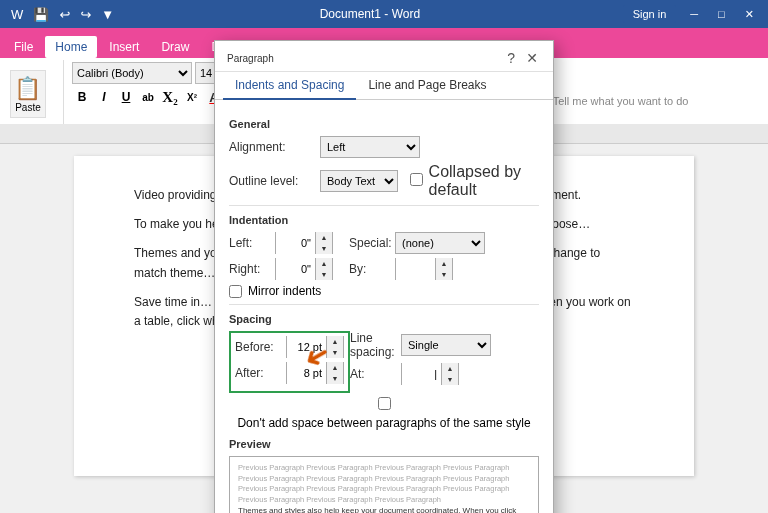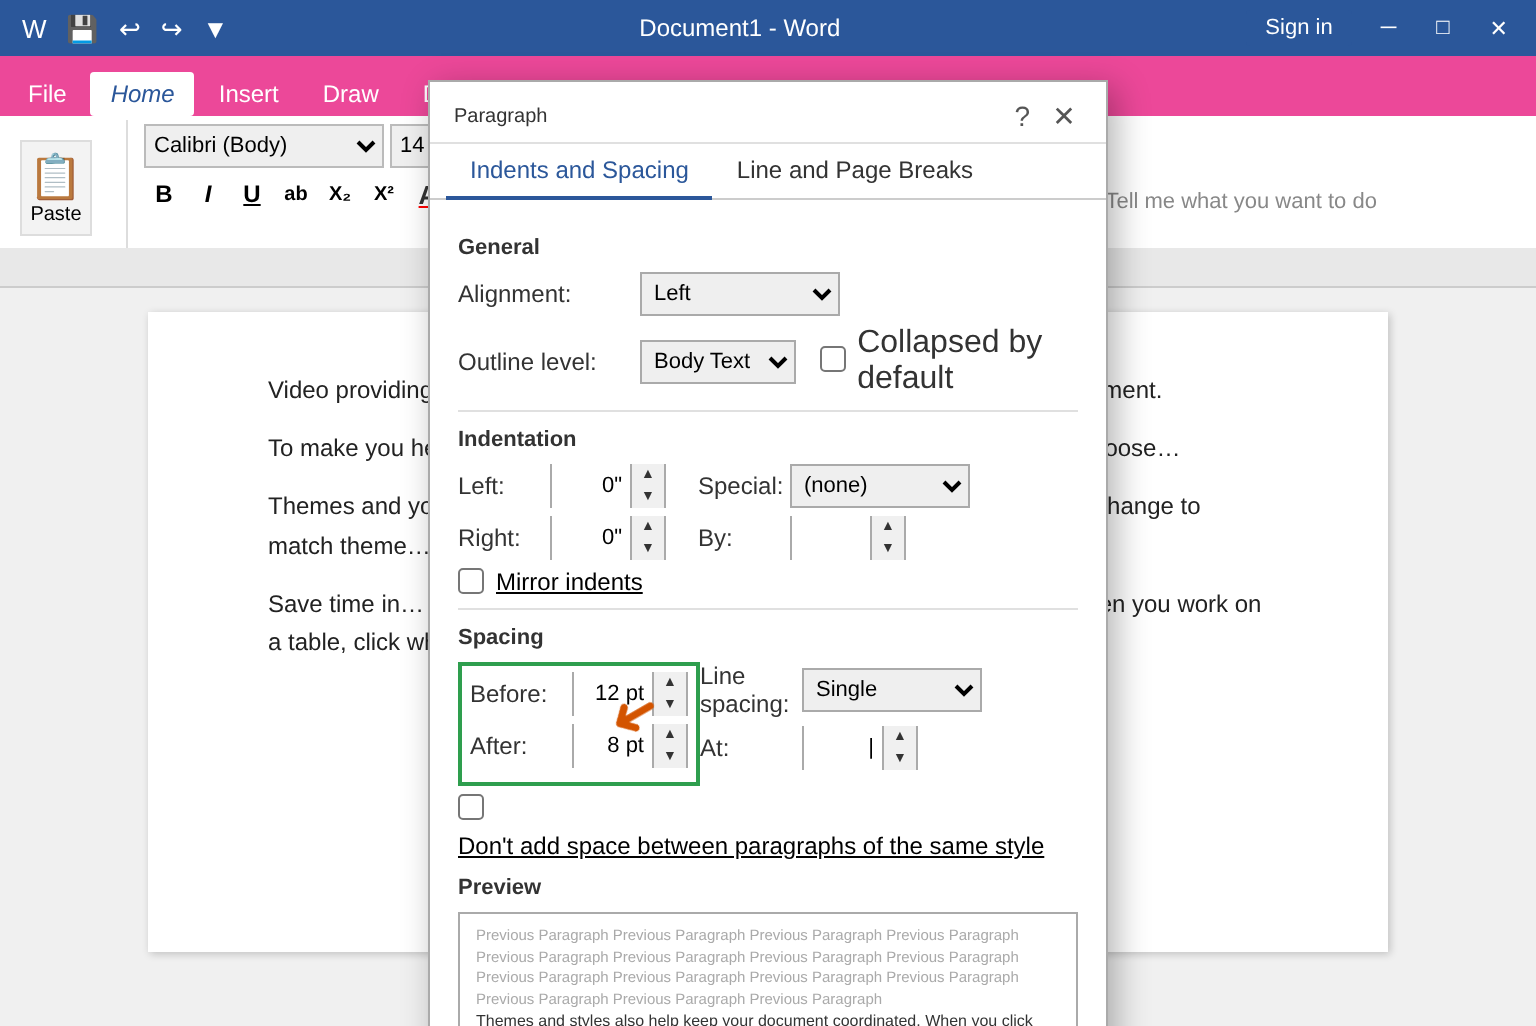--- a/index.html
+++ b/index.html
@@ -33,21 +33,20 @@
     .ribbon-tab {
       color: white;
       padding: 4px 10px;
       font-size: 12px;
       cursor: pointer;
       border-radius: 2px;
     }
     .ribbon-tab.active {
       background: white;
       color: #2b579a;
-      font-style: italic;
     }
 
     
     .home-ribbon {
       background: white;
       border-bottom: 1px solid #ccc;
       height: 86px;
       display: flex;
       align-items: stretch;
       padding: 2px 4px;
@@ -188,23 +187,22 @@
     }
     .field-label {
       font-size: 12px; color: #333;
       width: 85px; flex-shrink: 0;
     }
     .field-select {
       height: 22px; font-size: 11px; border: 1px solid #aaa;
       width: 100px; padding: 0 2px;
     }
     .field-checkbox-row {
-      display: flex; align-items: flex-start; gap: 6px;
+      display: flex; align-items: center; gap: 6px;
       margin-bottom: 5px;
-      text-decoration: underline;
     }
     .field-checkbox { width: 13px; height: 13px; cursor: pointer; }
     .indent-row { display: flex; align-items: center; gap: 6px; margin-bottom: 4px; }
     .indent-label { font-size: 12px; color: #333; width: 40px; }
     .spin-wrap {
       display: flex; align-items: center; border: 1px solid #aaa; height: 22px;
     }
     .spin-field {
       width: 40px; height: 22px; border: none; border-right: 1px solid #aaa;
       font-size: 11px; text-align: right; padding: 0 4px; outline: none;
@@ -324,21 +322,21 @@
           <option>14</option>
         </select>
         <button class="format-btn" style="font-size:14px;">A</button>
         <button class="format-btn" style="font-size:11px;">A</button>
       </div>
       <div style="display:flex; align-items:center; gap:2px;">
         <button class="format-btn" style="font-weight:bold;">B</button>
         <button class="format-btn" style="font-style:italic;">I</button>
         <button class="format-btn" style="text-decoration:underline;">U</button>
         <button class="format-btn" style="font-size:10px;">ab</button>
-        <button class="format-btn" style="font-size:10px;">X₂</button>
+        <button class="format-btn" style="font-size:15px;font-family:Liberation Serif, serif;">X₂</button>
         <button class="format-btn" style="font-size:10px;">X²</button>
         <button class="format-btn font-color-btn" style="font-size:13px; color:#333; text-decoration: underline; text-decoration-color: red;">A</button>
       </div>
     </div>
     <div class="ribbon-group-label">Font</div>
   </div>
 
   <div class="ribbon-group" style="min-width:160px; flex:1;">
     <div class="ribbon-controls" style="gap:4px;">
       <div class="style-box" style="font-size:12px; color:#333;">

